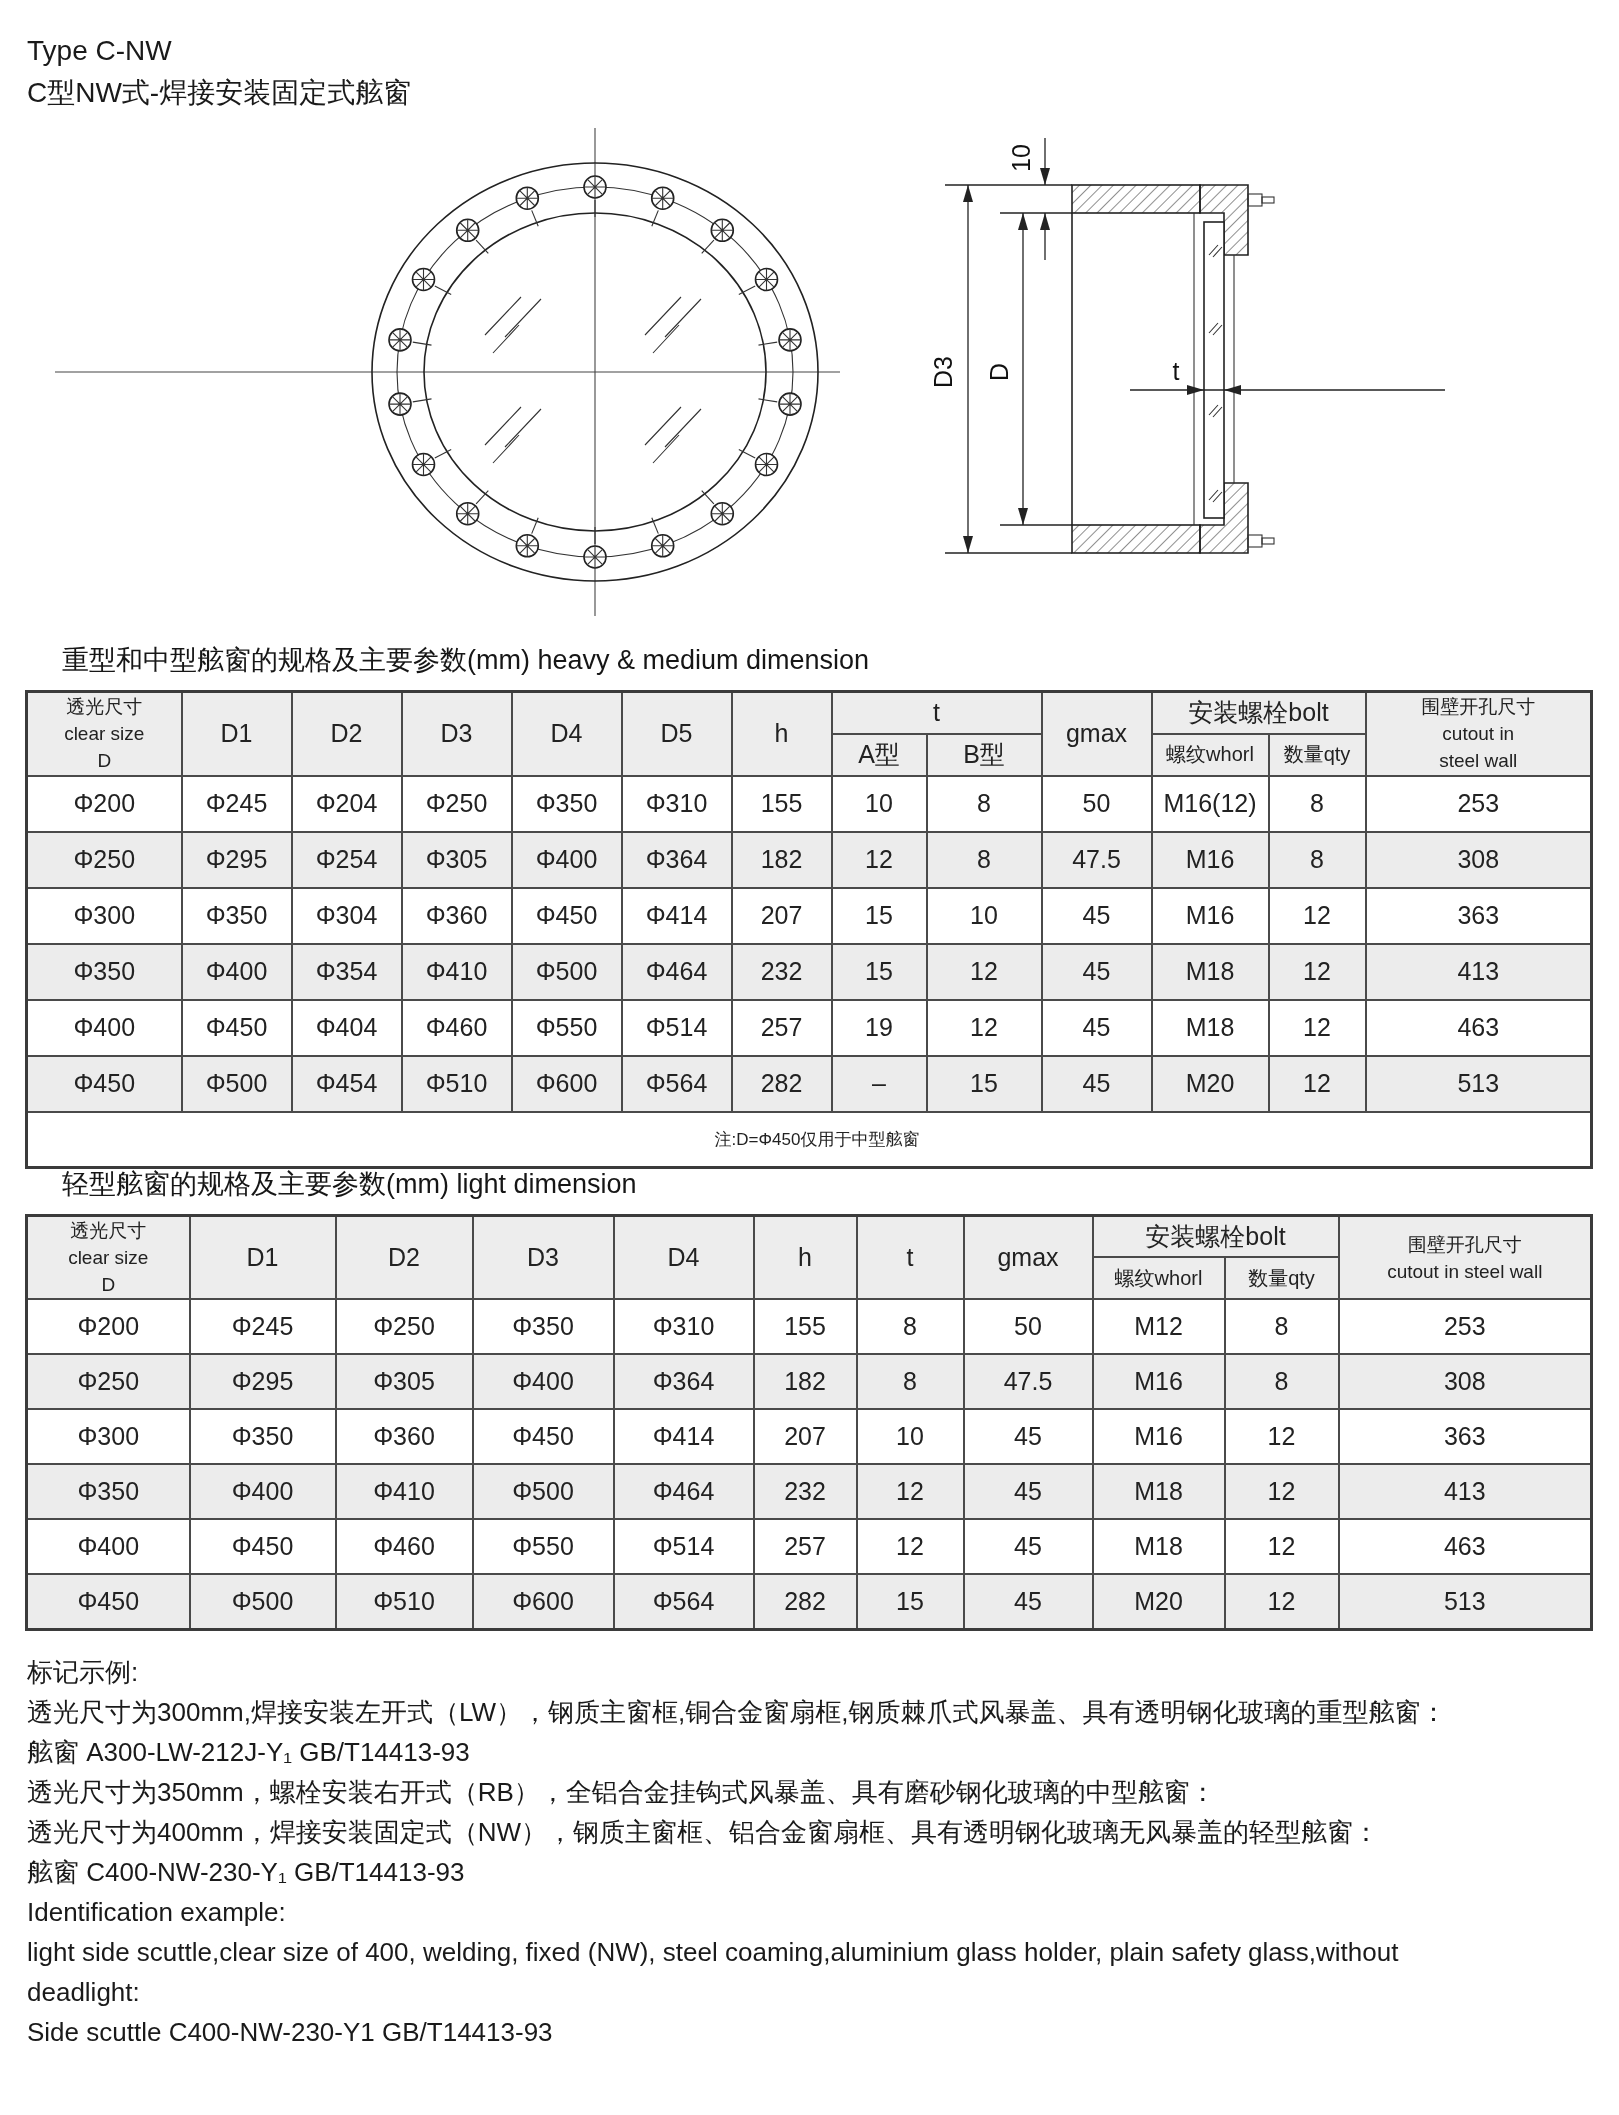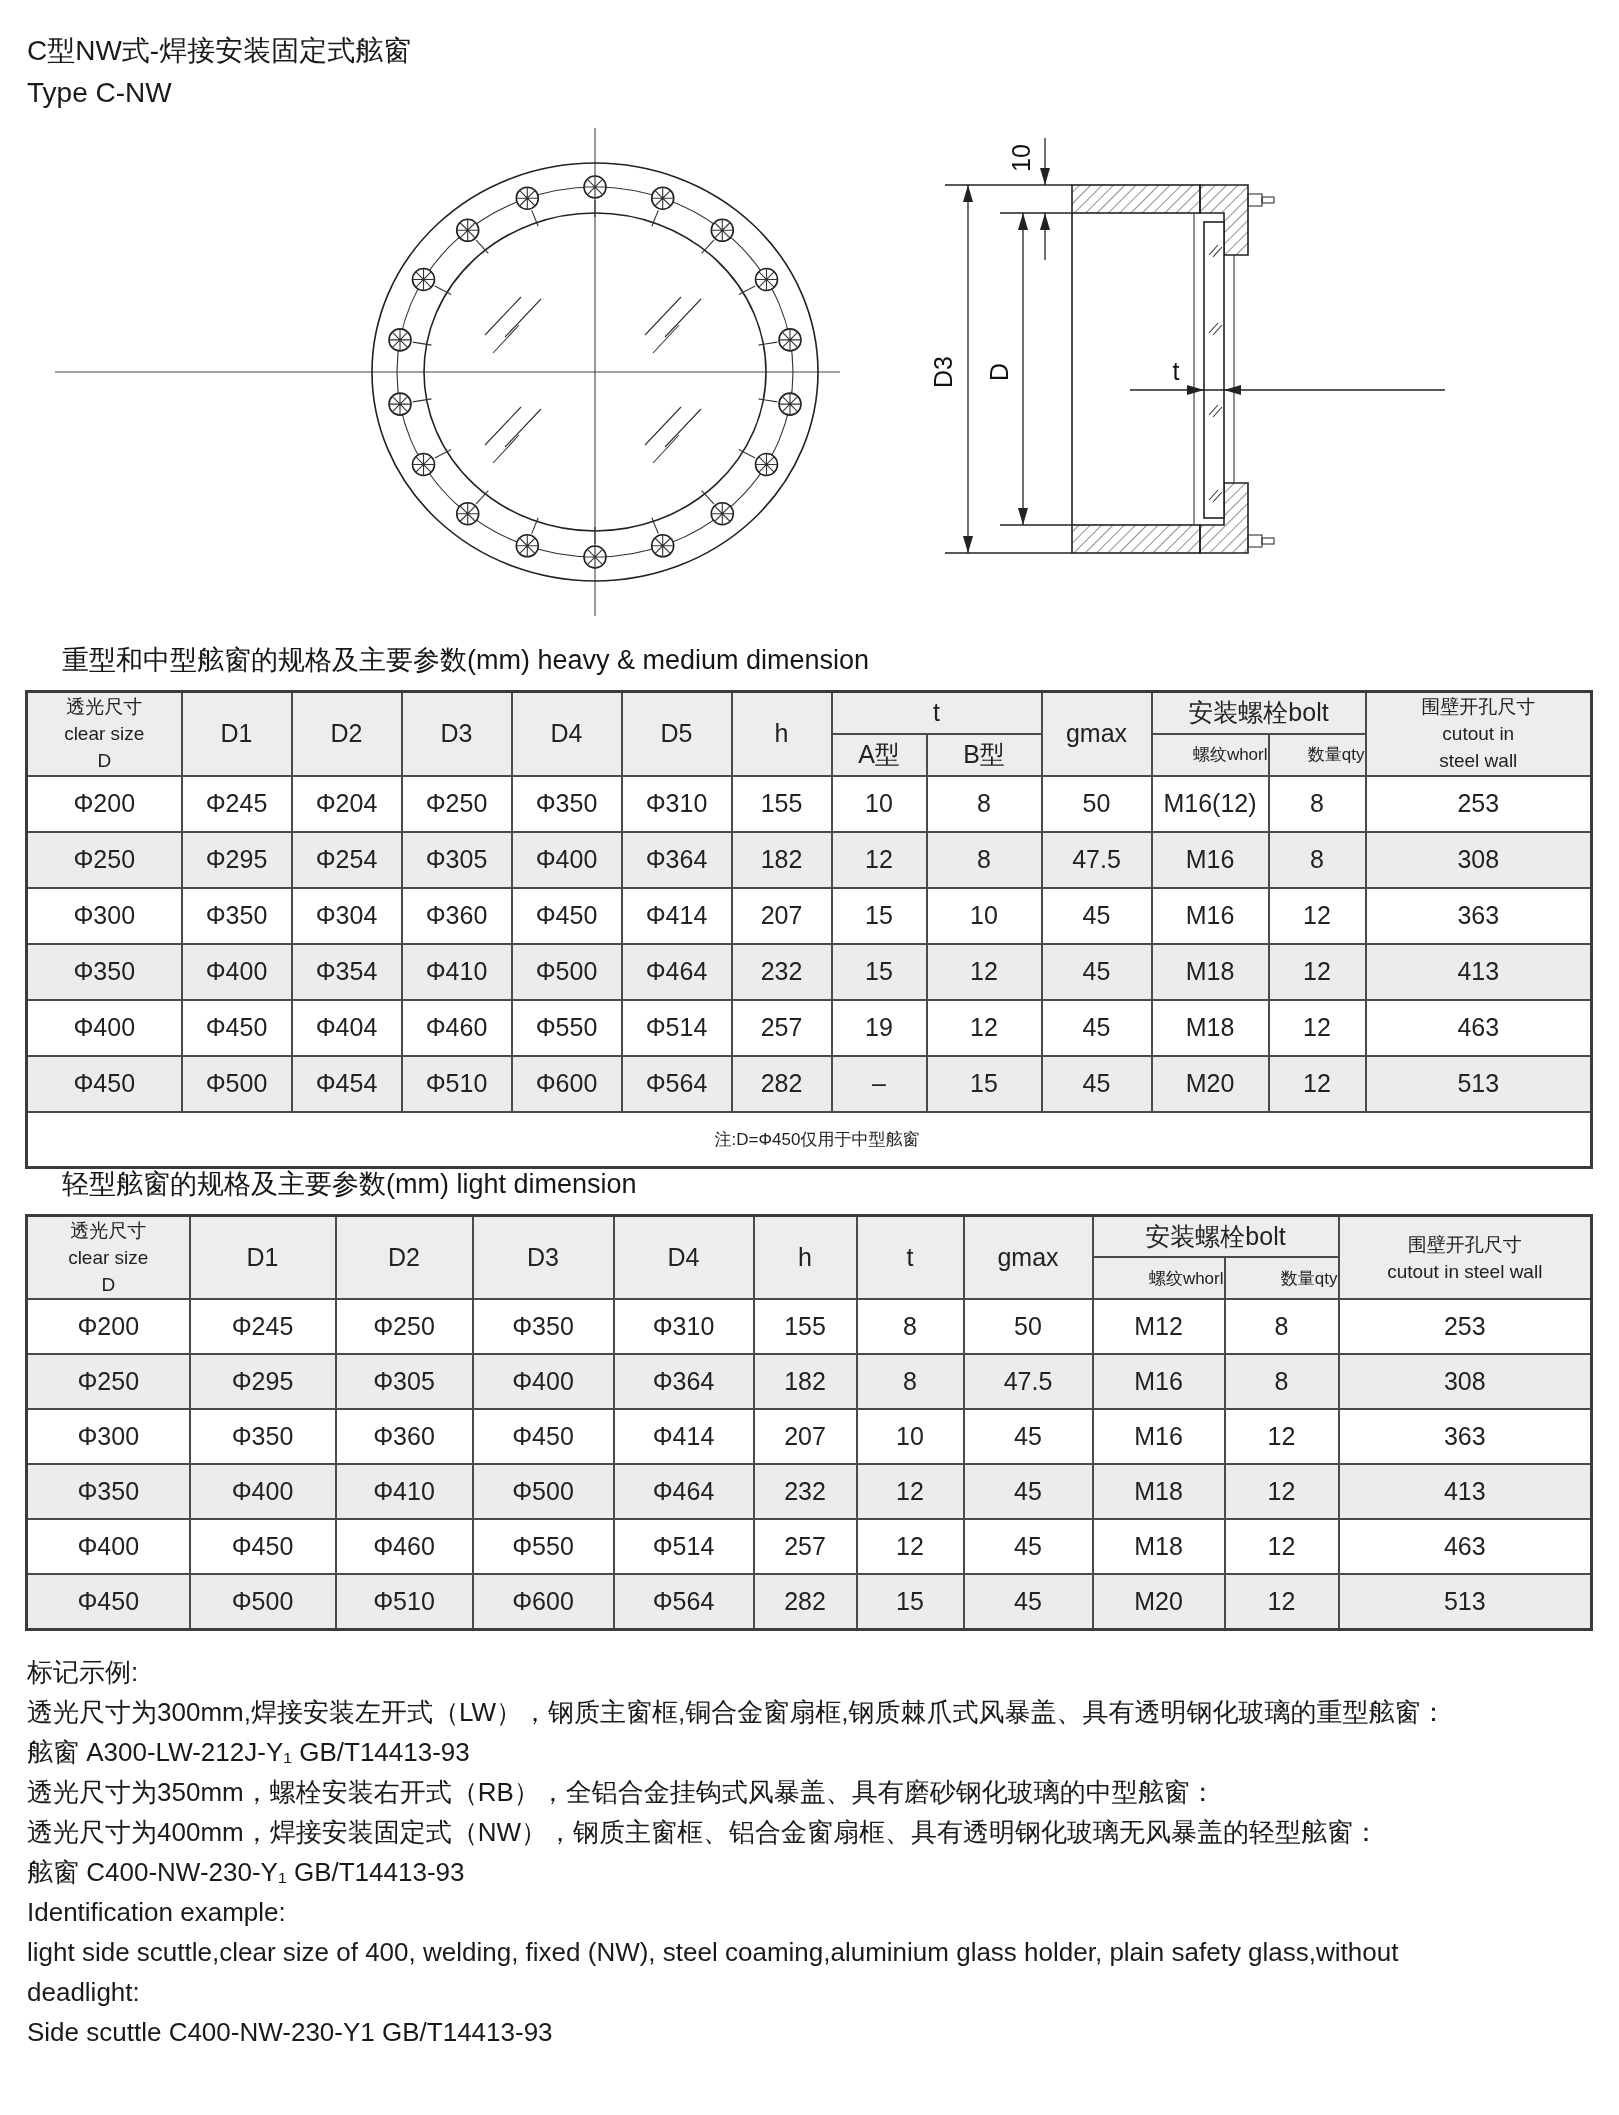--- a/index.html
+++ b/index.html
@@ -12,21 +12,21 @@
   
   .doc-title{left:27px;top:30px;font-size:28px;line-height:42px;font-weight:500;}
   .sec-title{font-size:27px;font-weight:500;color:#161616;margin-left:35px;}
   
   table.spec{border-collapse:collapse;table-layout:fixed;border:3px solid #3b3b3b;background:#fff;}
   table.spec th,table.spec td{
     border:2px solid #4a4a4a;text-align:center;vertical-align:middle;
     font-weight:400;font-size:25px;color:#222;padding:0;overflow:hidden;
   }
   table.spec thead th{background:#ededed;font-size:25px;}
-  table.spec thead th.sub{font-size:17px;text-align:right;}
+  table.spec thead th.sub{font-size:20px;}
   table.spec thead .hline{line-height:27px;font-size:19px;}
   table.spec tbody tr{height:56px;}
   table.t-light tbody tr{height:55px;}
   table.spec thead tr{height:42px;}
   table.t-light thead tr{height:41px;}
   table.spec tr.stripe td{background:#ececec;}
   table.spec td.note{text-align:center;padding-left:16px;font-size:17px;height:46px;background:#fff;}
   
   .ln{stroke:#222;stroke-width:1.6;}
   .thin{stroke:#333;stroke-width:1.1;fill:none;}
@@ -35,22 +35,22 @@
   .arr{fill:#222;stroke:none;}
   text.dlabel{font-size:25px;fill:#111;}
   
   .examples{left:27px;top:1652px;width:1575px;}
   .ex-line{font-size:26px;line-height:40px;white-space:nowrap;}
 </style>
 </head>
 <body>
 
 <div class="abs doc-title">
+  <div>Type C-NW</div>
   <div>C型NW式-焊接安装固定式舷窗</div>
-  <div>Type C-NW</div>
 </div>
 
 <div class="abs" style="left:0;top:110px;width:1619px;height:530px;">
 <svg width="1619" height="530" viewBox="0 0 1619 530">
   <defs>
     <pattern id="hatch" width="8" height="8" patternUnits="userSpaceOnUse" patternTransform="rotate(45)">
       <line x1="0" y1="0" x2="0" y2="8" stroke="#333" stroke-width="1.1"></line>
     </pattern>
     <g id="bolt">
       <circle r="11" fill="#fff" class="ln"></circle>

